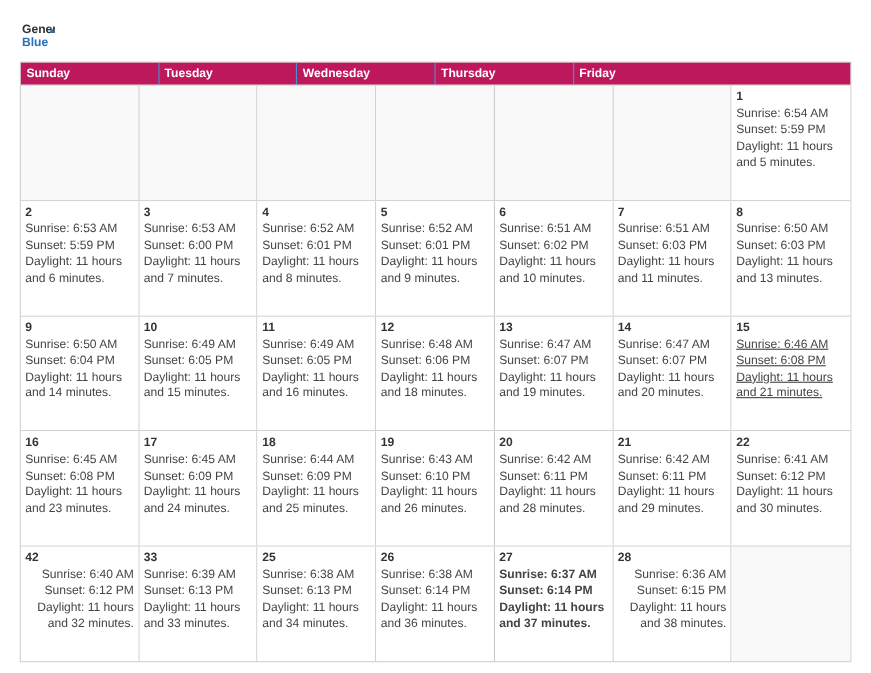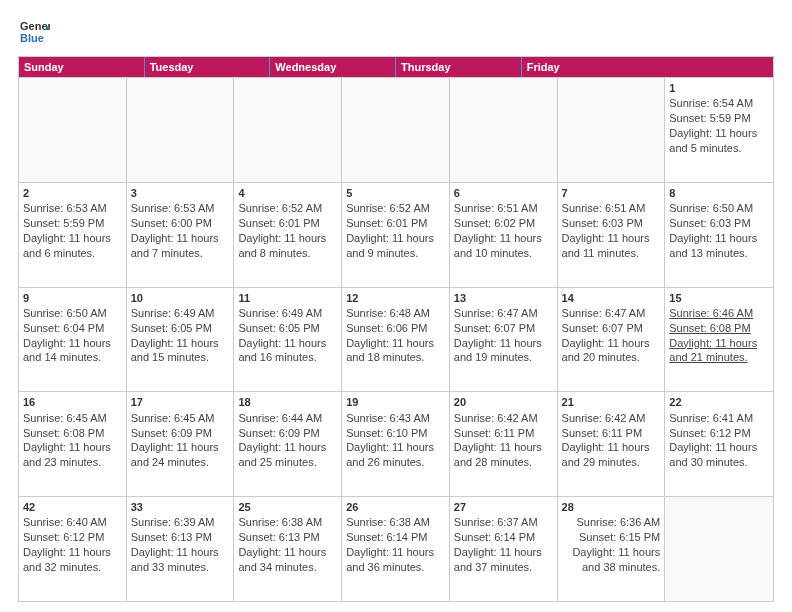--- a/index.html
+++ b/index.html
@@ -296,21 +296,21 @@
             <span class="day-num">22</span>
             <div class="cell-info" style="white-space: pre-line;">Sunrise: 6:41 AM
 Sunset: 6:12 PM
 Daylight: 11 hours
 and 30 minutes.</div>
           </div>
         </div>
         <div class="cal-row">
           <div class="cal-cell">
             <span class="day-num">42</span>
-            <div class="cell-info" style="white-space: pre-line;">Sunrise: 6:40 AM
+            <div class="cell-info" style="white-space: pre-line; text-align: right;">Sunrise: 6:40 AM
 Sunset: 6:12 PM
 Daylight: 11 hours
 and 32 minutes.</div>
           </div>
           <div class="cal-cell">
             <span class="day-num">33</span>
             <div class="cell-info" style="white-space: pre-line;">Sunrise: 6:39 AM
 Sunset: 6:13 PM
 Daylight: 11 hours
 and 33 minutes.</div>
@@ -324,21 +324,21 @@
           </div>
           <div class="cal-cell">
             <span class="day-num">26</span>
             <div class="cell-info" style="white-space: pre-line;">Sunrise: 6:38 AM
 Sunset: 6:14 PM
 Daylight: 11 hours
 and 36 minutes.</div>
           </div>
           <div class="cal-cell">
             <span class="day-num">27</span>
-            <div class="cell-info" style="white-space: pre-line;">Sunrise: 6:37 AM
+            <div class="cell-info" style="white-space: pre-line; font-weight: bold;">Sunrise: 6:37 AM
 Sunset: 6:14 PM
 Daylight: 11 hours
 and 37 minutes.</div>
           </div>
           <div class="cal-cell">
             <span class="day-num">28</span>
             <div class="cell-info" style="white-space: pre-line; text-align: right;">Sunrise: 6:36 AM
 Sunset: 6:15 PM
 Daylight: 11 hours
 and 38 minutes.</div>

